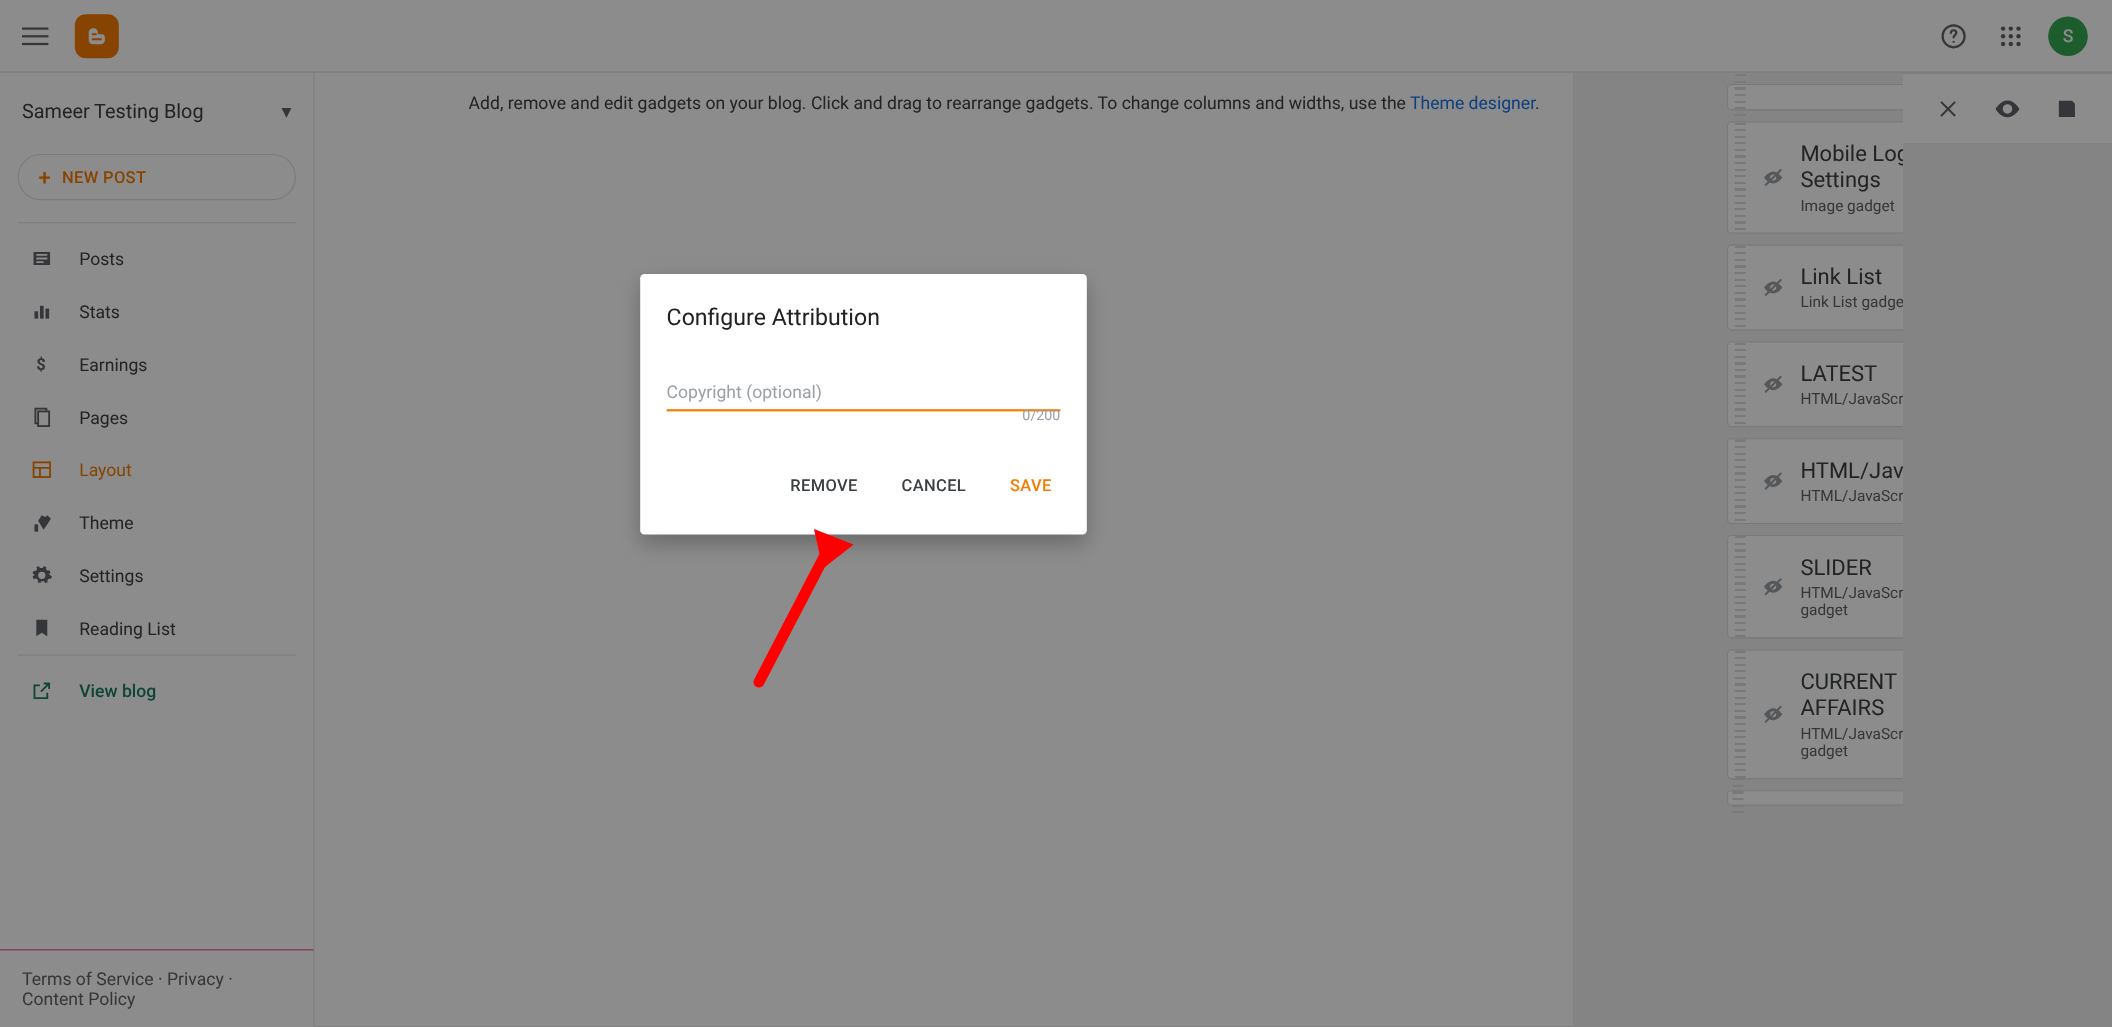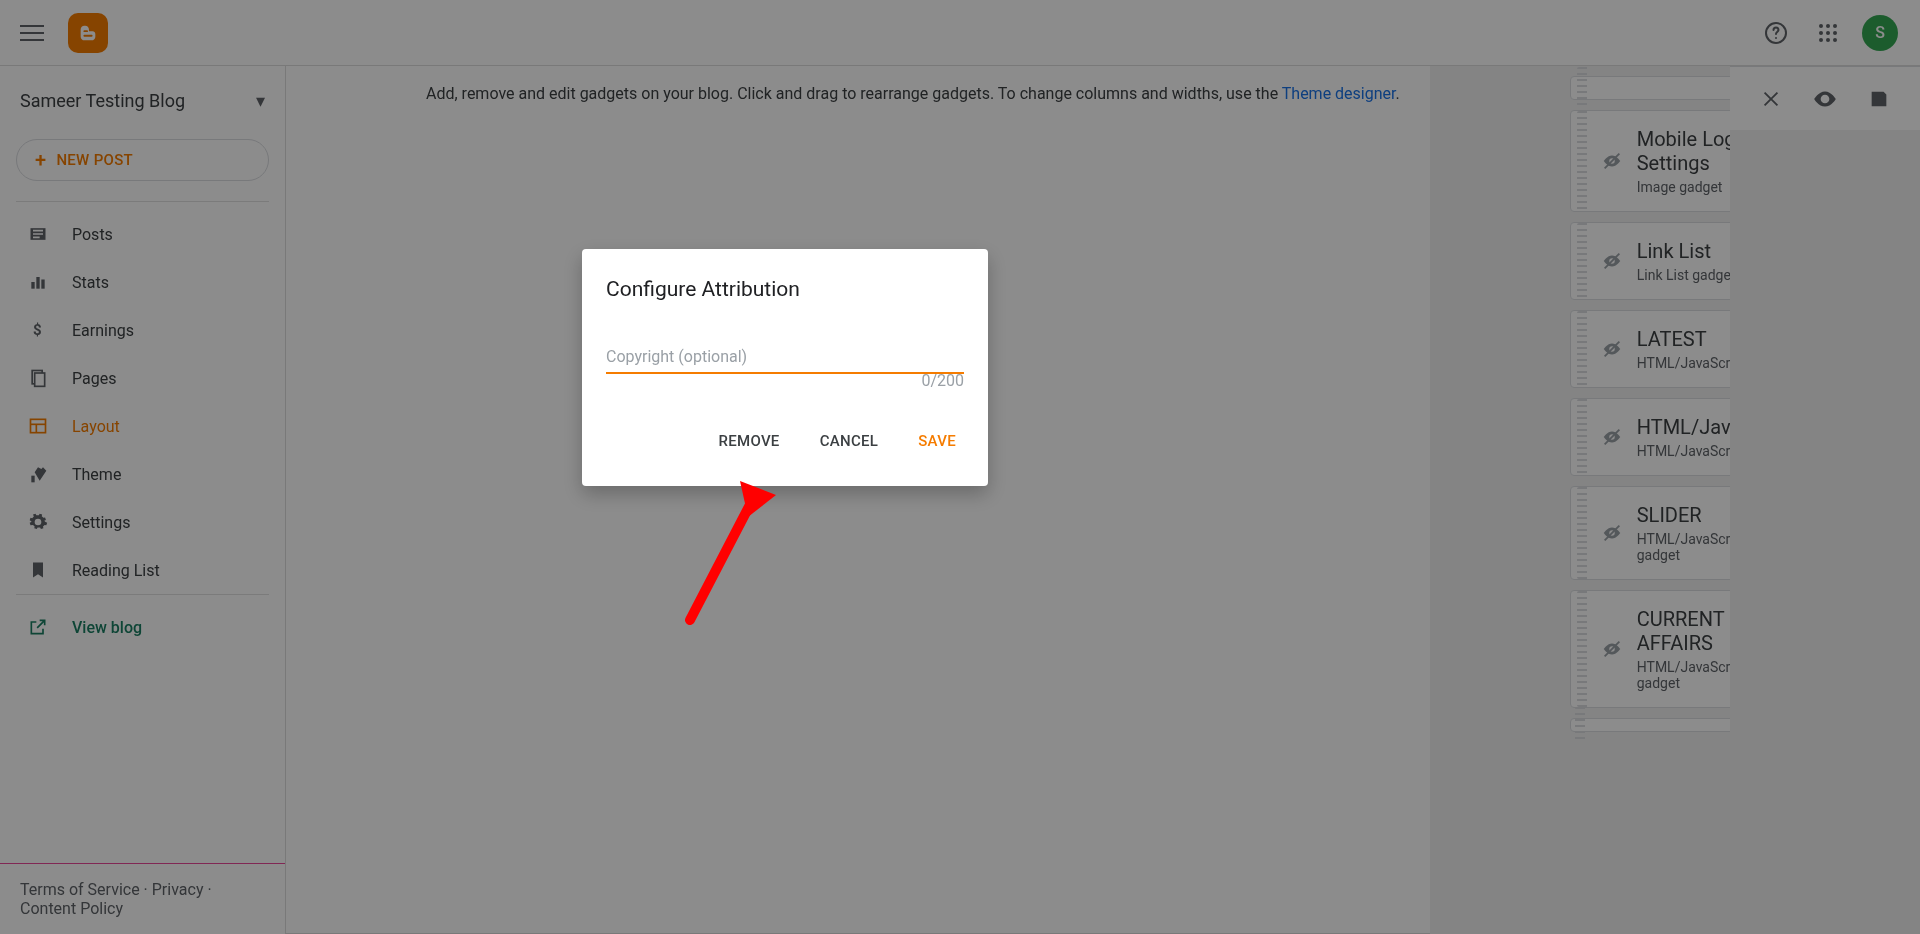--- a/index.html
+++ b/index.html
@@ -48,21 +48,21 @@
 .right-large { height:240px; }
 
 .bottom-bar { height:64px; background:#fff; border-top:1px solid #dadce0; display:flex; align-items:center; justify-content:flex-end; padding:0 30px; gap:30px; }
 .bottom-bar .bicon { color:#5f6368; cursor:pointer; }
 
 .modal { position:absolute; left:582px; top:249px; width:406px; background:#fff; border-radius:4px; z-index:100; box-shadow:0 8px 20px rgba(0,0,0,.25); padding:28px 24px 12px; }
 .modal h2 { font-size:21px; font-weight:400; color:#202124; margin-bottom:40px; }
 .modal-field { position:relative; margin-bottom:40px; }
 .modal-input { width:100%; border:none; border-bottom:2px solid #f57c00; padding:6px 0; font-size:16px; outline:none; }
 .modal-input::placeholder { color:#9aa0a6; }
-.char-count { position:absolute; right:0; top:30px; font-size:16px; color:#9aa0a6; }
+.char-count { position:absolute; right:0; top:30px; font-size:13px; color:#9aa0a6; }
 .modal-actions { display:flex; justify-content:flex-end; gap:32px; padding:10px 4px 16px; }
 .modal-actions button { border:none; background:none; font-size:15px; font-weight:500; letter-spacing:.3px; cursor:pointer; padding:8px 4px; }
 .btn-remove, .btn-cancel { color:#3c4043; }
 .btn-save { color:#f57c00; }
 
 .arrow-annotation { position:absolute; z-index:150; pointer-events:none; }
 
 svg { display:block; }
 </style>
 </head>

